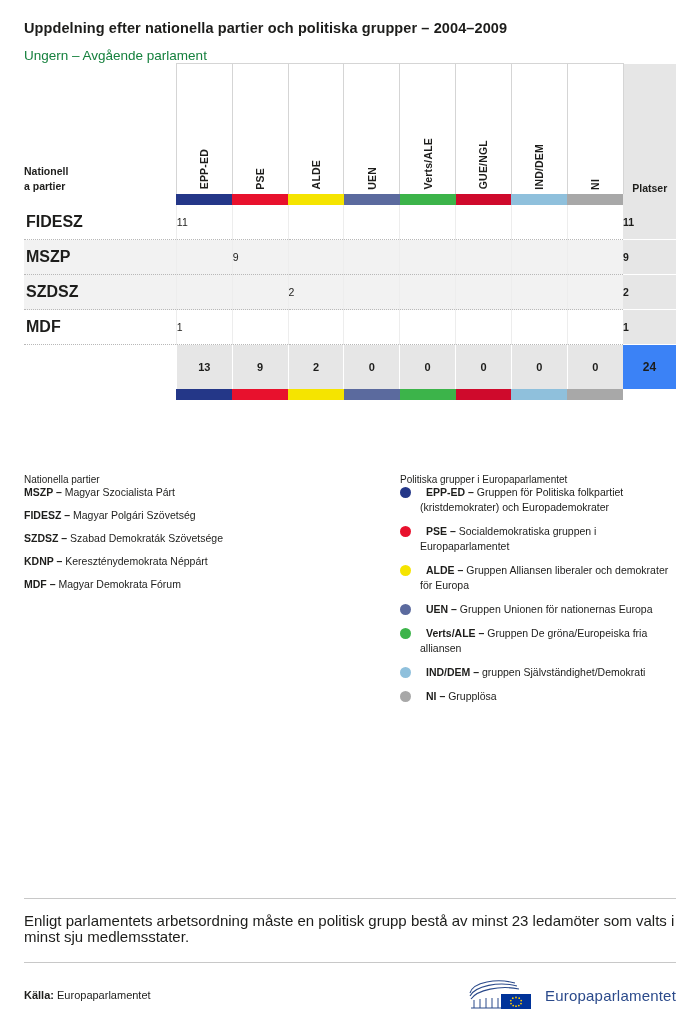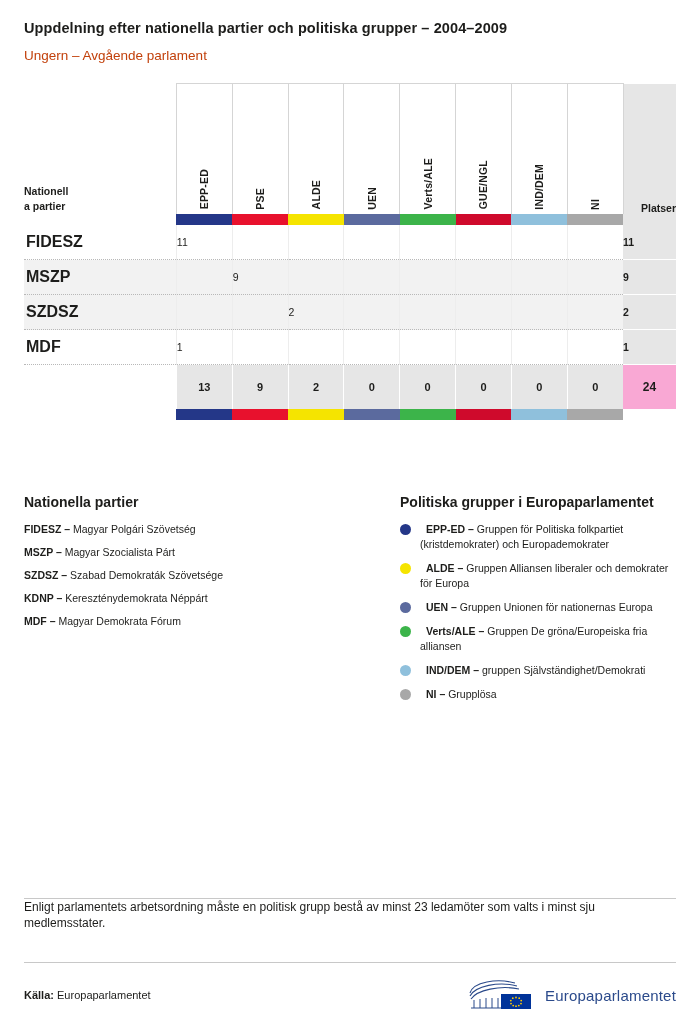--- a/index.html
+++ b/index.html
@@ -11,25 +11,25 @@
     color: #1d1d1b;
   }
   .page { position: relative; width: 700px; height: 753px; padding: 0 24px; }
 
   h1.title {
     font-size: 14.5px; font-weight: bold; margin: 0; padding-top: 20px;
     letter-spacing: 0.1px;
   }
   .subtitle {
     font-size: 13.5px; font-weight: normal; margin: 0; padding-top: 12px;
-    color: #c2410c;
-  }
-
-  
-  .table-wrap { margin-top: 20px; position: relative; }
+    color: #15803d;
+  }
+
+  
+  .table-wrap { position: relative; }
   table.main { border-collapse: collapse; width: 652px; table-layout: fixed; }
   table.main td, table.main th { padding: 0; margin: 0; }
 
   .col-name { width: 150px; }
   .col-grp  { width: 55px; }
   .col-seat { width: 52px; }
 
   
   .hdr-cell {
     height: 130px; vertical-align: bottom; text-align: center;
@@ -40,21 +40,21 @@
   .vert {
     writing-mode: vertical-rl; transform: rotate(180deg);
     font-size: 10.5px; font-weight: bold; letter-spacing: .2px;
     display: inline-block; padding-bottom: 6px; white-space: nowrap;
   }
   .hdr-name {
     vertical-align: bottom; font-size: 10.5px; font-weight: bold;
     padding-bottom: 8px; line-height: 15px;
   }
   .hdr-seats {
-    background: #e6e6e6; vertical-align: bottom; text-align: right;
+    background: #e6e6e6; vertical-align: bottom; text-align: center;
     font-size: 10.5px; font-weight: bold; padding-bottom: 8px;
   }
 
   
   .strip { height: 11px; }
   .strip td { height: 11px; }
   .strip .bar { height: 11px; display: block; width: 100%; }
   .strip .gray { background: #e6e6e6; }
 
   
@@ -73,46 +73,46 @@
   }
   tr.data.alt td { background: #f2f2f2; }
   tr.data.alt td.seat { background: #e6e6e6; }
 
   
   tr.total td {
     height: 44px; font-size: 11px; font-weight: bold; text-align: center;
     background: #e6e6e6; border-left: 1px solid #ffffff;
   }
   tr.total td.party { background: #ffffff; border-left: none; }
-  tr.total td.seat { background: #f9a8d4; border-left: none; font-size: 12px; }
+  tr.total td.seat { background: #3b82f6; border-left: none; font-size: 12px; }
 
   
   .legend-row { display: flex; margin-top: 74px; }
   .legend-left { width: 376px; }
   .legend-right { flex: 1; }
   .legend-head {
-    font-size: 14px; font-weight: bold; margin-bottom: 12px;
+    font-size: 10px; font-weight: normal; 
   }
   .np-item { font-size: 10.5px; margin-bottom: 9px; line-height: 14px; }
   .np-item b { font-weight: bold; }
   .pg-item {
     display: flex; align-items: flex-start; margin-bottom: 9px;
     font-size: 10.5px; line-height: 15px;
   }
   .dot {
     width: 11px; height: 11px; border-radius: 50%; flex: 0 0 11px;
     margin-right: 9px; margin-top: 2px;
   }
   .pg-item b { font-weight: bold; padding-left: 6px; }
 
   
   .note {
     position: absolute; left: 24px; right: 24px; top: 898px;
-    border-top: 1px solid #c8c8c8; 
-    font-size: 12px; line-height: 16px; color: #1d1d1b;
+    border-top: 1px solid #c8c8c8; padding-top: 14px;
+    font-size: 15px; line-height: 16px; color: #1d1d1b;
   }
   .source-row {
     position: absolute; left: 24px; right: 24px; top: 962px;
     border-top: 1px solid #c8c8c8; padding-top: 14px;
     display: flex; align-items: center; justify-content: space-between;
     font-size: 11px;
   }
   .source-row .src b { font-weight: bold; }
   .brand { display: flex; align-items: center; }
   .brand .logo { margin-right: 10px; }
@@ -283,26 +283,26 @@
       </tr>
     </tbody>
       </table>
   </div>
 
   <div class="legend-row">
 
     <div class="legend-left">
       <div class="legend-head">Nationella partier</div>
       <div class="np-item">
+        <b>MSZP –</b>
+        <span>Magyar Szocialista Párt</span>
+      </div>
+      <div class="np-item">
         <b>FIDESZ –</b>
         <span>Magyar Polgári Szövetség</span>
-      </div>
-      <div class="np-item">
-        <b>MSZP –</b>
-        <span>Magyar Szocialista Párt</span>
       </div>
       <div class="np-item">
         <b>SZDSZ –</b>
         <span>Szabad Demokraták Szövetsége</span>
       </div>
       <div class="np-item">
         <b>KDNP –</b>
         <span>Kereszténydemokrata Néppárt</span>
       </div>
       <div class="np-item">
@@ -311,20 +311,25 @@
       </div>
     </div>
 
     <div class="legend-right">
       <div class="legend-head">Politiska grupper i Europaparlamentet</div>
 
       <div class="pg-item">
         <span class="dot" style="background:#243788"></span>
         <span><b>EPP-ED –</b>
           <span>Gruppen för Politiska folkpartiet (kristdemokrater) och Europademokrater</span></span>
+      </div>
+      <div class="pg-item">
+        <span class="dot" style="background:#e8112d"></span>
+        <span><b>PSE –</b>
+          <span>Socialdemokratiska gruppen i Europaparlamentet</span></span>
       </div>
       <div class="pg-item">
         <span class="dot" style="background:#f5e400"></span>
         <span><b>ALDE –</b>
           <span>Gruppen Alliansen liberaler och demokrater för Europa</span></span>
       </div>
       <div class="pg-item">
         <span class="dot" style="background:#5b6a9e"></span>
         <span><b>UEN –</b>
           <span>Gruppen Unionen för nationernas Europa</span></span>

